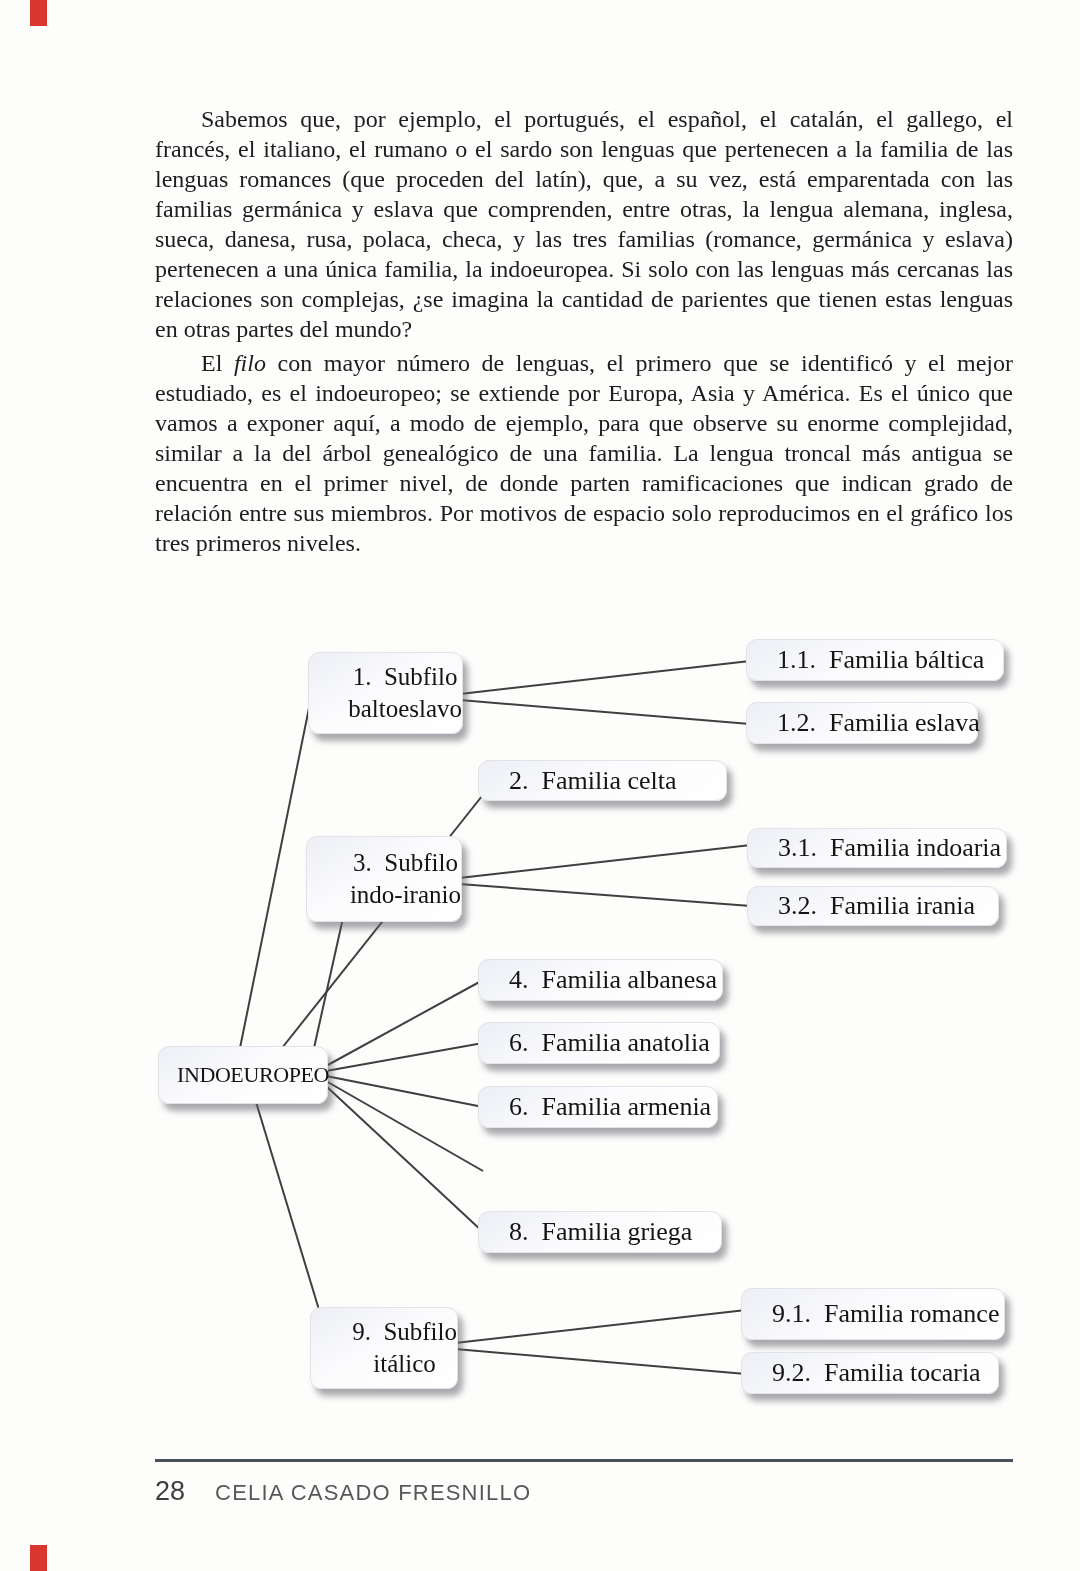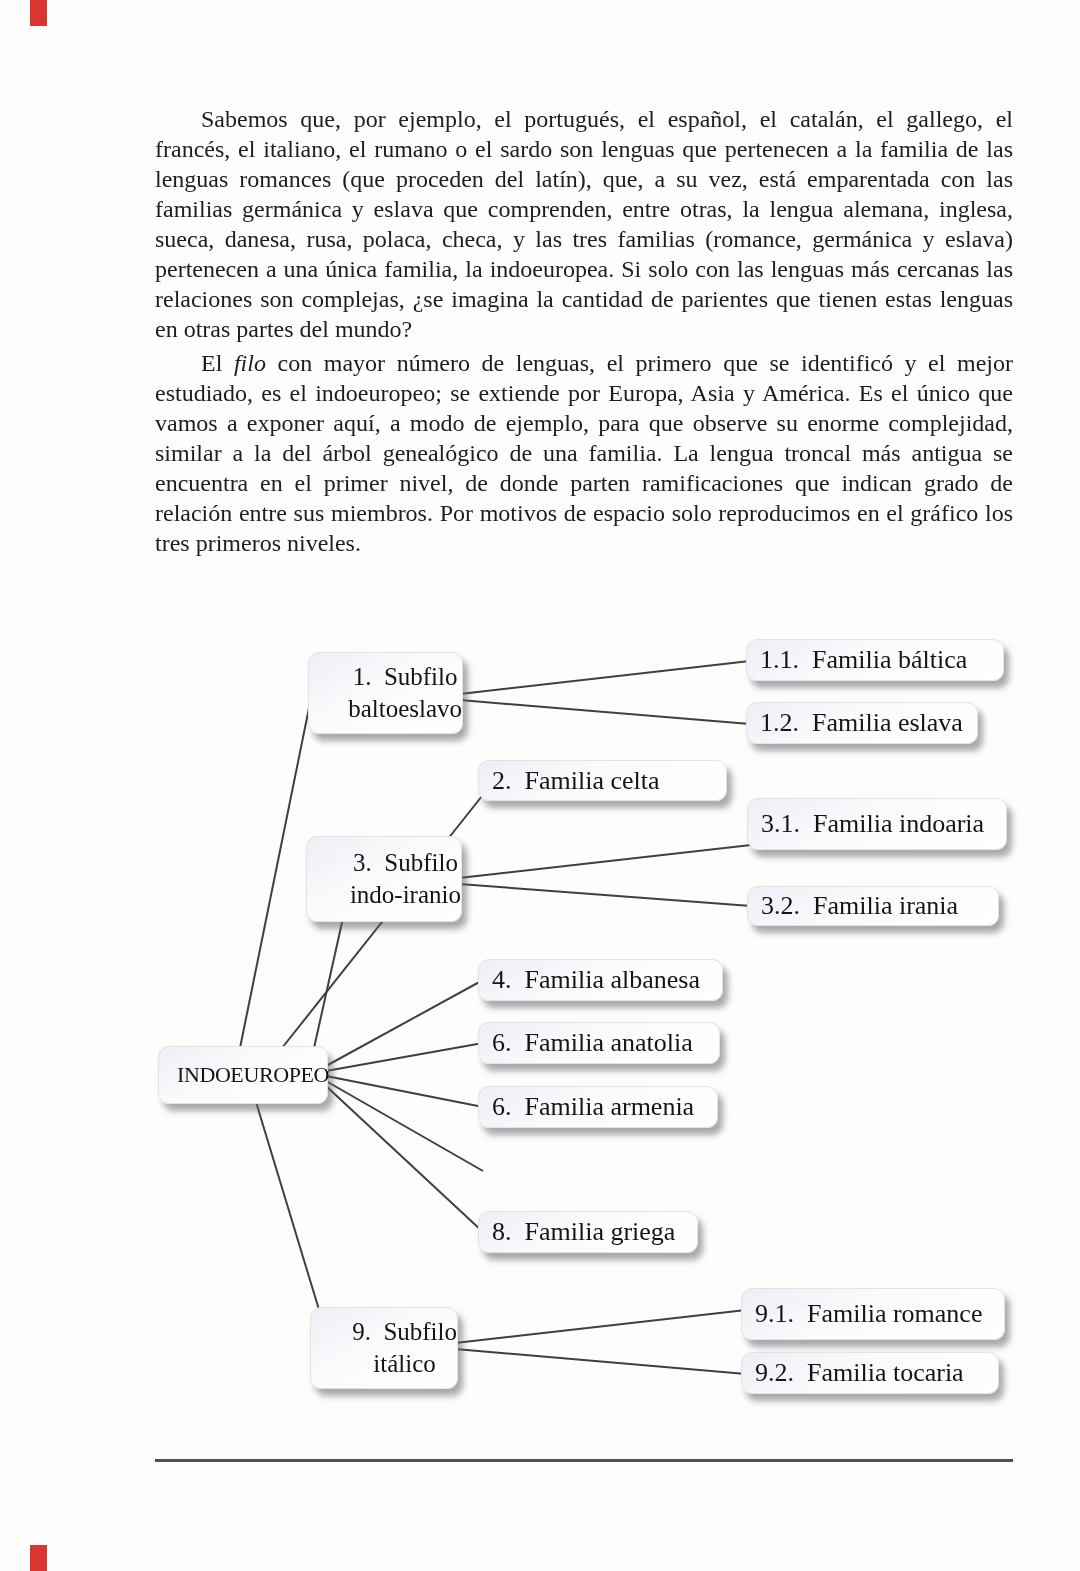--- a/index.html
+++ b/index.html
@@ -38,21 +38,21 @@
     position: absolute;
     background: linear-gradient(150deg, #edeff5 0%, #fbfbfd 45%, #ffffff 100%);
     border: 1px solid #e2e2e8;
     border-radius: 11px;
     box-shadow: 5px 7px 6px rgba(100,100,108,0.55);
     box-sizing: border-box;
     display: flex; align-items: center;
     color: #141414;
   }
   .node .node-label { white-space: pre; }
-  .node.leaf { font-size: 26px; padding-left: 13px; justify-content: flex-start; }
+  .node.leaf { font-size: 26px; padding-left: 30px; justify-content: flex-start; }
   .node.two-line {
     font-size: 25px; line-height: 1.3;
     justify-content: flex-end; text-align: center;
   }
   .node.root-node {
     font-size: 22px; letter-spacing: -0.4px;
     justify-content: center; text-align: center; padding-left: 20px;
   }
 
   
@@ -109,21 +109,21 @@
   </div>
 
   <div class="node leaf" style="left:746px;top:702px;width:232px;height:42px">
     <span class="node-label">1.2.  Familia eslava</span>
   </div>
 
   <div class="node leaf" style="left:478px;top:760px;width:249px;height:41px">
     <span class="node-label">2.  Familia celta</span>
   </div>
 
-  <div class="node leaf" style="left:747px;top:798px;width:260px;height:52px">
+  <div class="node leaf" style="left:747px;top:828px;width:260px;height:40px">
     <span class="node-label">3.1.  Familia indoaria</span>
   </div>
 
   <div class="node two-line" style="left:306px;top:836px;width:156px;height:86px">
     <span class="node-label">3.  Subfilo
 indo-iranio</span>
   </div>
 
   <div class="node leaf" style="left:747px;top:886px;width:252px;height:40px">
     <span class="node-label">3.2.  Familia irania</span>
@@ -139,32 +139,36 @@
 
   <div class="node root-node" style="left:158px;top:1046px;width:170px;height:58px">
     <span class="node-label">INDOEUROPEO</span>
   </div>
 
   <div class="node leaf" style="left:478px;top:1086px;width:240px;height:42px">
     <span class="node-label">6.  Familia armenia</span>
   </div>
 
 
-  <div class="node leaf" style="left:478px;top:1211px;width:220px;height:42px">
+  <div class="node leaf" style="left:478px;top:1211px;width:244px;height:42px">
     <span class="node-label">8.  Familia griega</span>
   </div>
 
   <div class="node two-line" style="left:310px;top:1307px;width:148px;height:82px">
     <span class="node-label">9.  Subfilo
 itálico</span>
   </div>
 
   <div class="node leaf" style="left:741px;top:1288px;width:264px;height:52px">
     <span class="node-label">9.1.  Familia romance</span>
   </div>
 
   <div class="node leaf" style="left:741px;top:1352px;width:258px;height:42px">
     <span class="node-label">9.2.  Familia tocaria</span>
   </div>
 
   <div class="footer-rule"></div>
+  <div class="footer">
+    <span class="pageno">28</span>
+    <span class="author">CELIA CASADO FRESNILLO</span>
+  </div>
 
 </div>
 
 </body></html>

